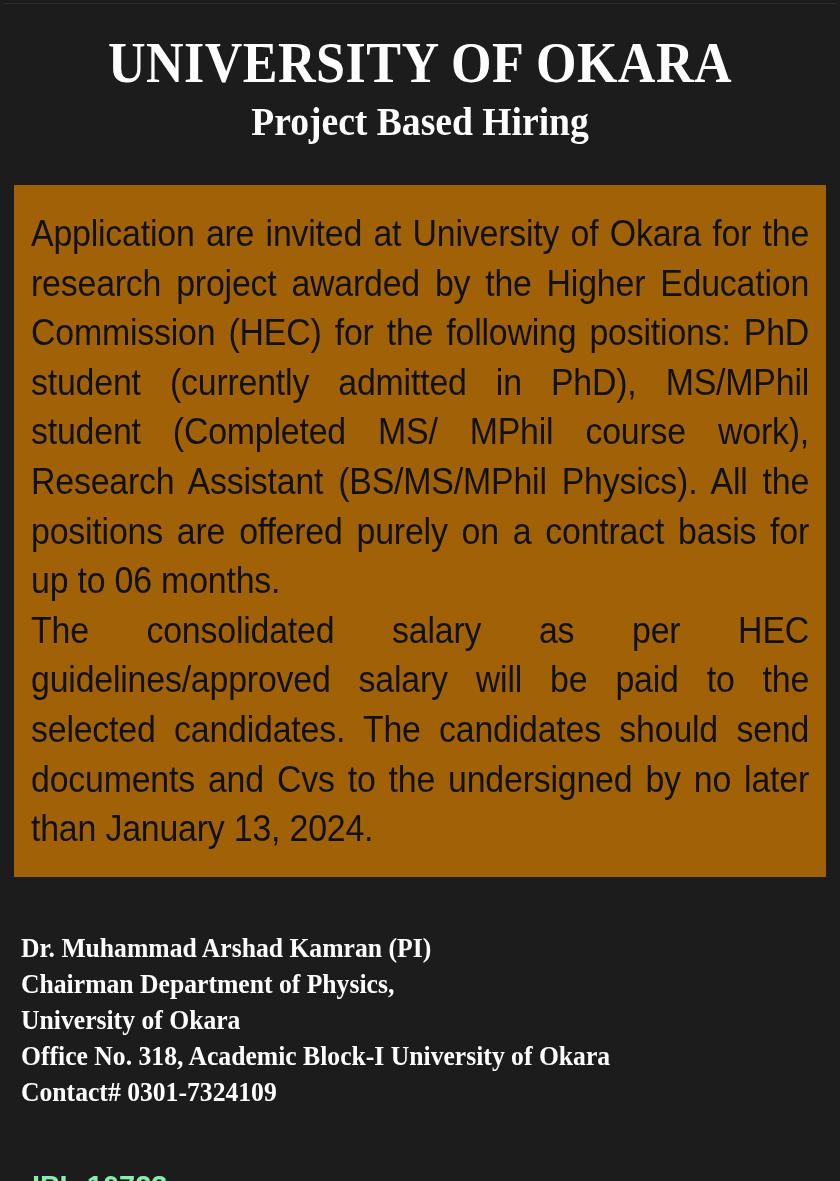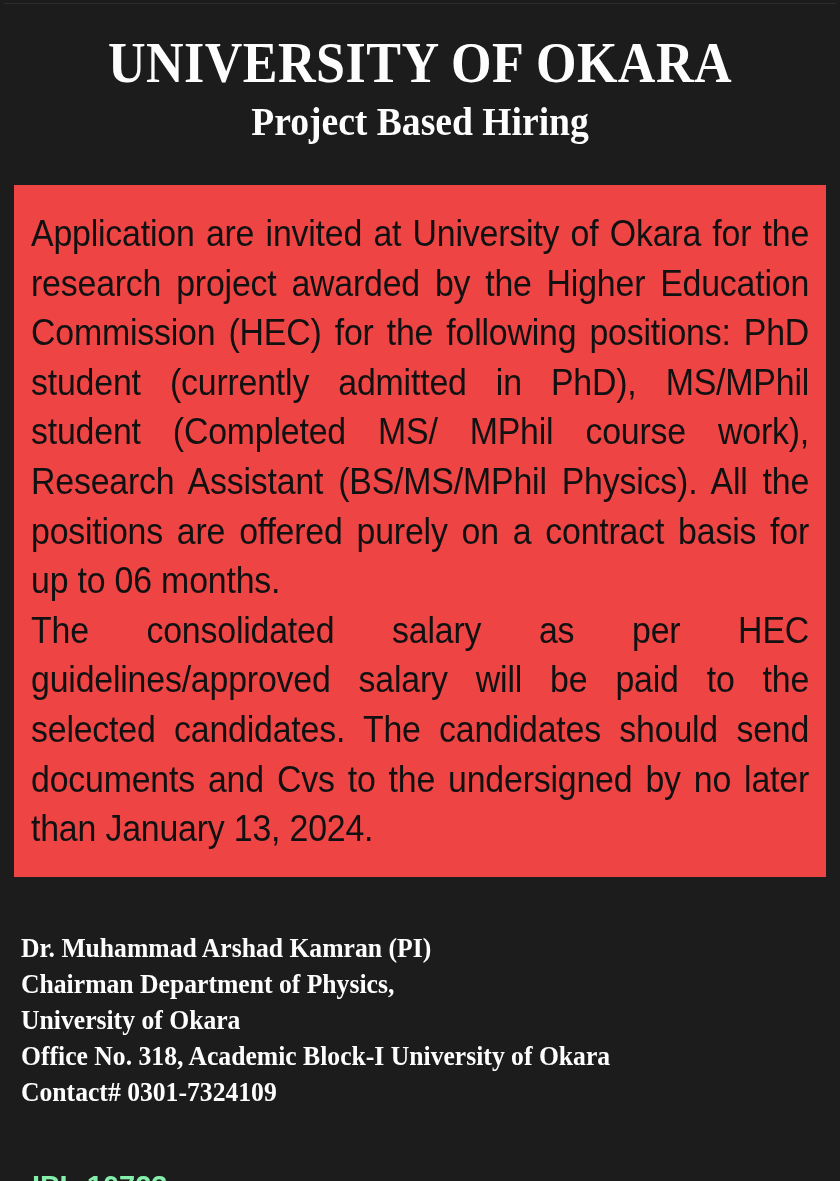--- a/index.html
+++ b/index.html
@@ -74,21 +74,21 @@
     white-space: nowrap;
   }
 
   
   .body-panel {
     position: absolute;
     top: 185px;
     left: 14px;
     width: 812px;
     height: 692px;
-    background: #ef4444;
+    background: #a16207;
     box-sizing: border-box;
     padding: 24px 17px 10px 17px;
   }
 
   .body-text {
     margin: 0;
     color: #111111;
     font-family: "Liberation Sans", "DejaVu Sans", sans-serif;
     font-size: 37px;
     line-height: 49.6px;

